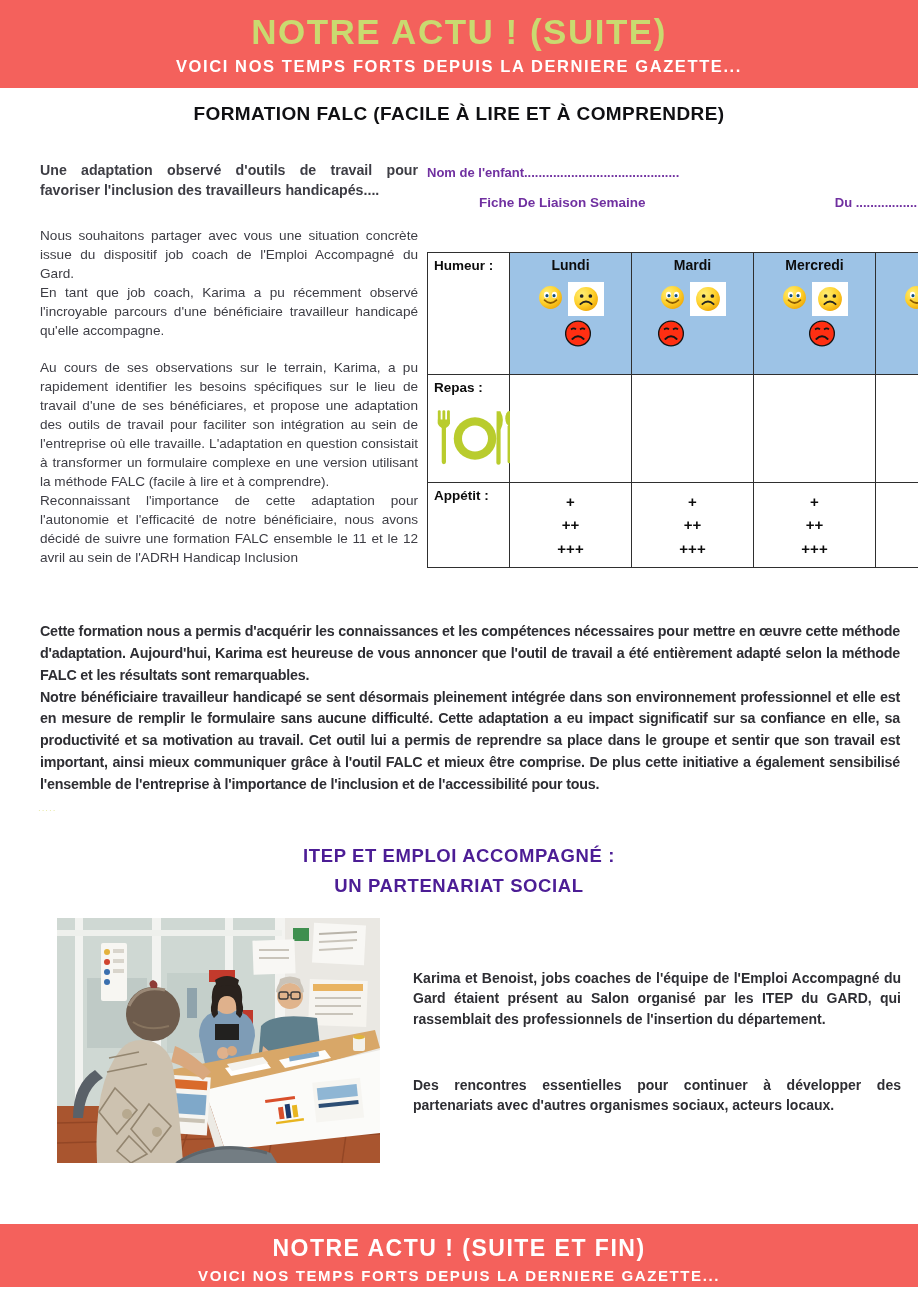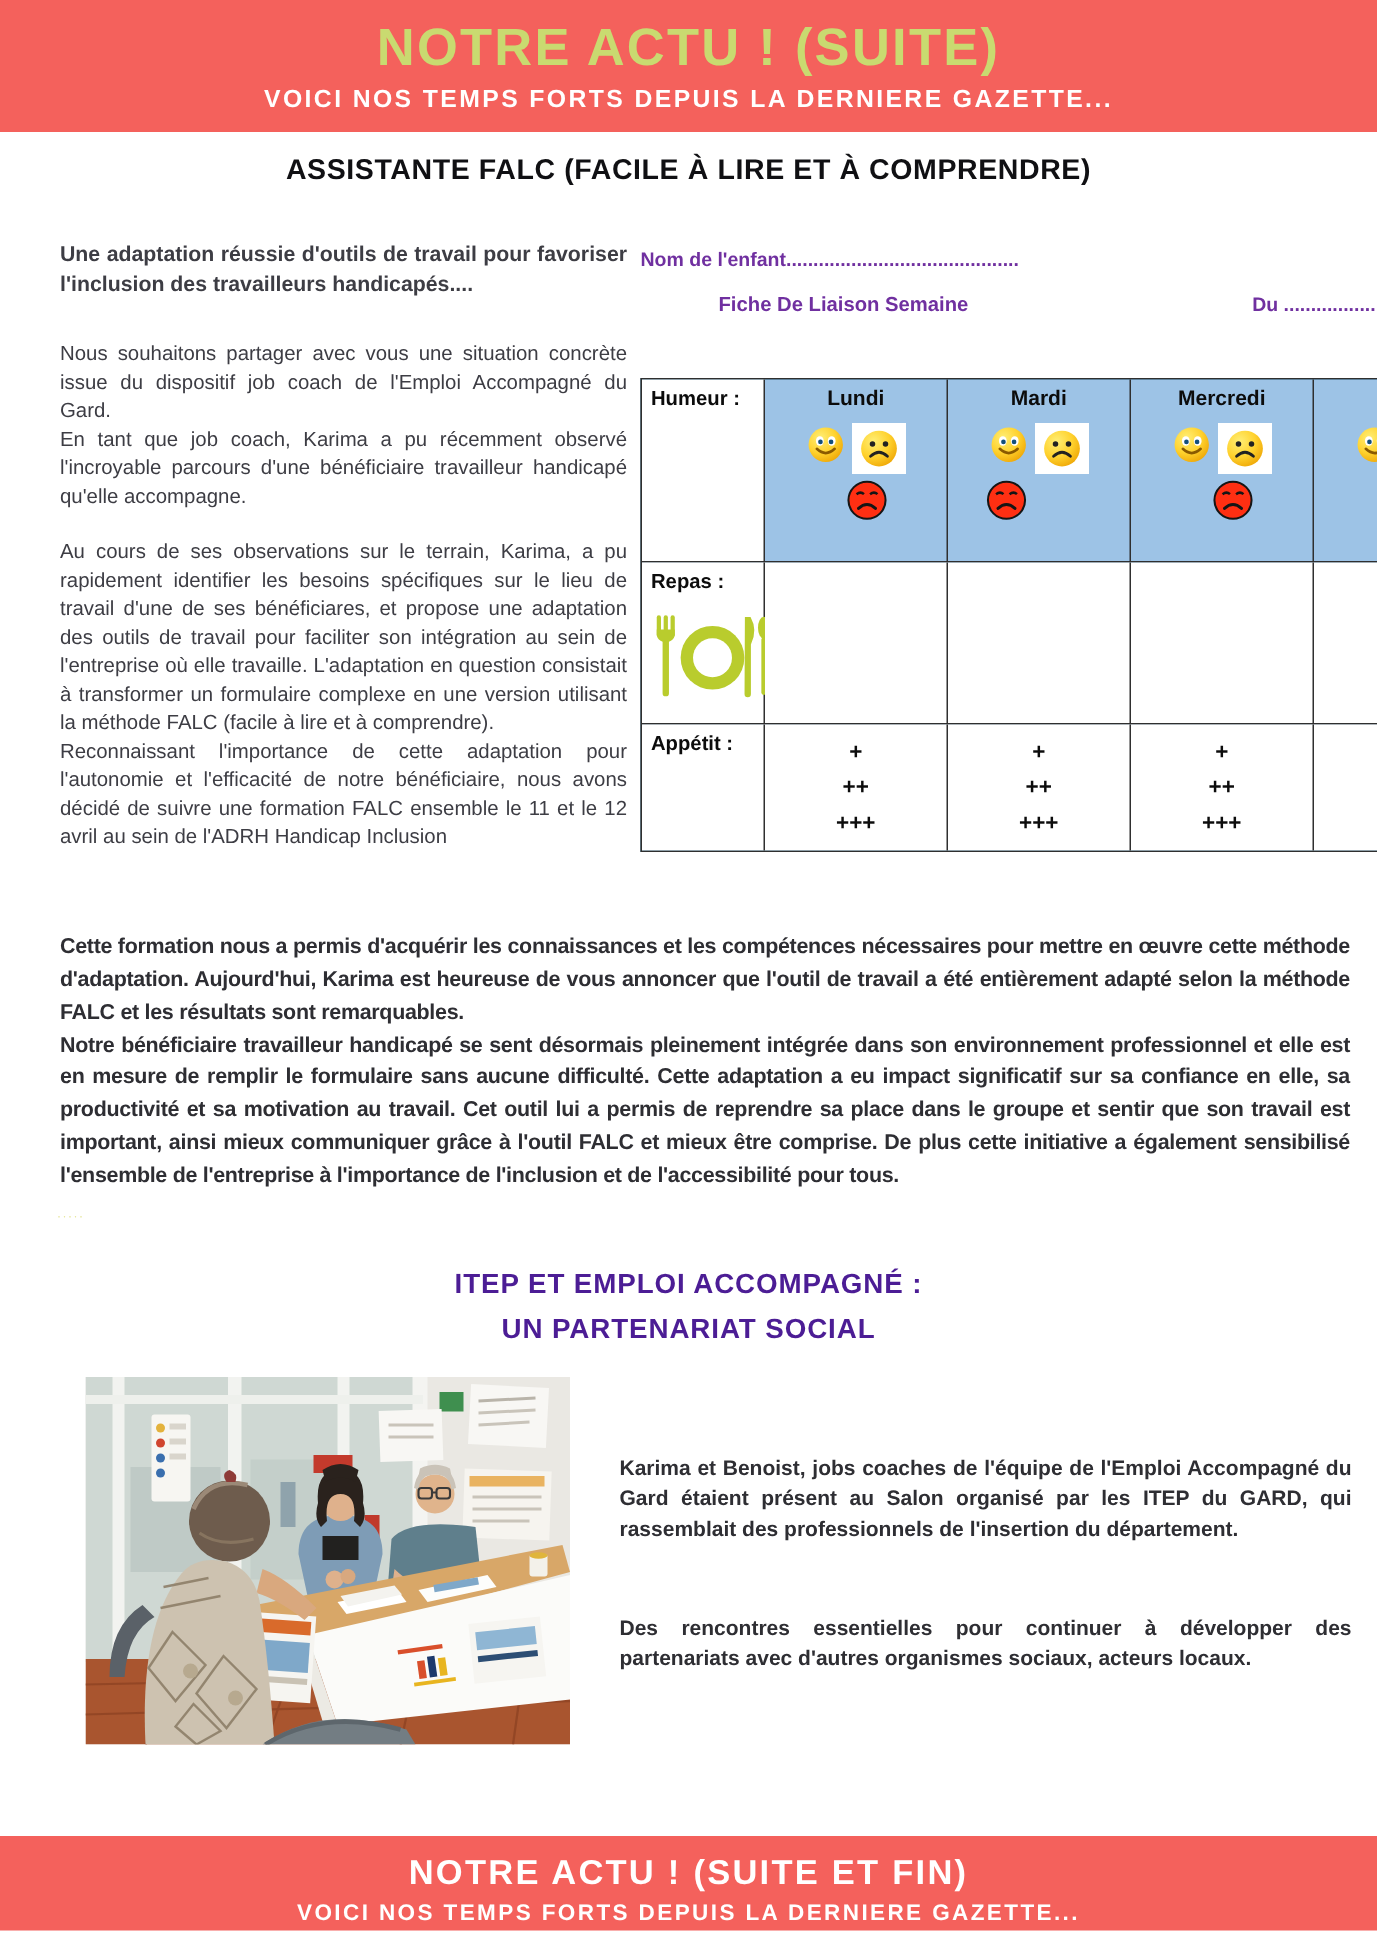--- a/index.html
+++ b/index.html
@@ -81,24 +81,24 @@
   </defs>
 </svg>
 
 <div class="page">
 
   <div class="banner banner-top">
     <div class="t1">NOTRE ACTU ! (SUITE)</div>
     <div class="t2">VOICI NOS TEMPS FORTS DEPUIS LA DERNIERE GAZETTE...</div>
   </div>
 
-  <div class="h-falc">ASSISTANTE FALC (FACILE À LIRE ET À COMPRENDRE)</div>
+  <div class="h-falc">FORMATION FALC (FACILE À LIRE ET À COMPRENDRE)</div>
 
   <div class="left-col">
-    <p class="intro">Une adaptation réussie d'outils de travail pour favoriser l'inclusion des travailleurs handicapés....</p>
+    <p class="intro">Une adaptation observé d'outils de travail pour favoriser l'inclusion des travailleurs handicapés....</p>
     <div class="blk">
       <div class="sub">Nous souhaitons partager avec vous une situation concrète issue du dispositif job coach de l'Emploi Accompagné du Gard.</div>
       <div class="sub">En tant que job coach,  Karima a pu récemment observé l'incroyable parcours d'une bénéficiaire travailleur handicapé qu'elle accompagne.</div>
     </div>
     <div class="blk">
       <div class="sub">Au cours de ses observations sur le terrain, Karima,  a pu rapidement identifier les besoins spécifiques sur le  lieu de travail d'une de ses bénéficiares, et propose une adaptation des outils de travail pour faciliter son intégration au sein de l'entreprise où elle travaille. L'adaptation en question consistait à transformer un formulaire complexe en une version utilisant la méthode FALC (facile à lire et à comprendre).</div>
       <div class="sub">Reconnaissant l'importance de cette adaptation pour l'autonomie et l'efficacité de notre bénéficiaire, nous avons décidé de suivre une formation FALC ensemble le 11 et le 12 avril au sein de l'ADRH Handicap Inclusion</div>
     </div>
   </div>
 

